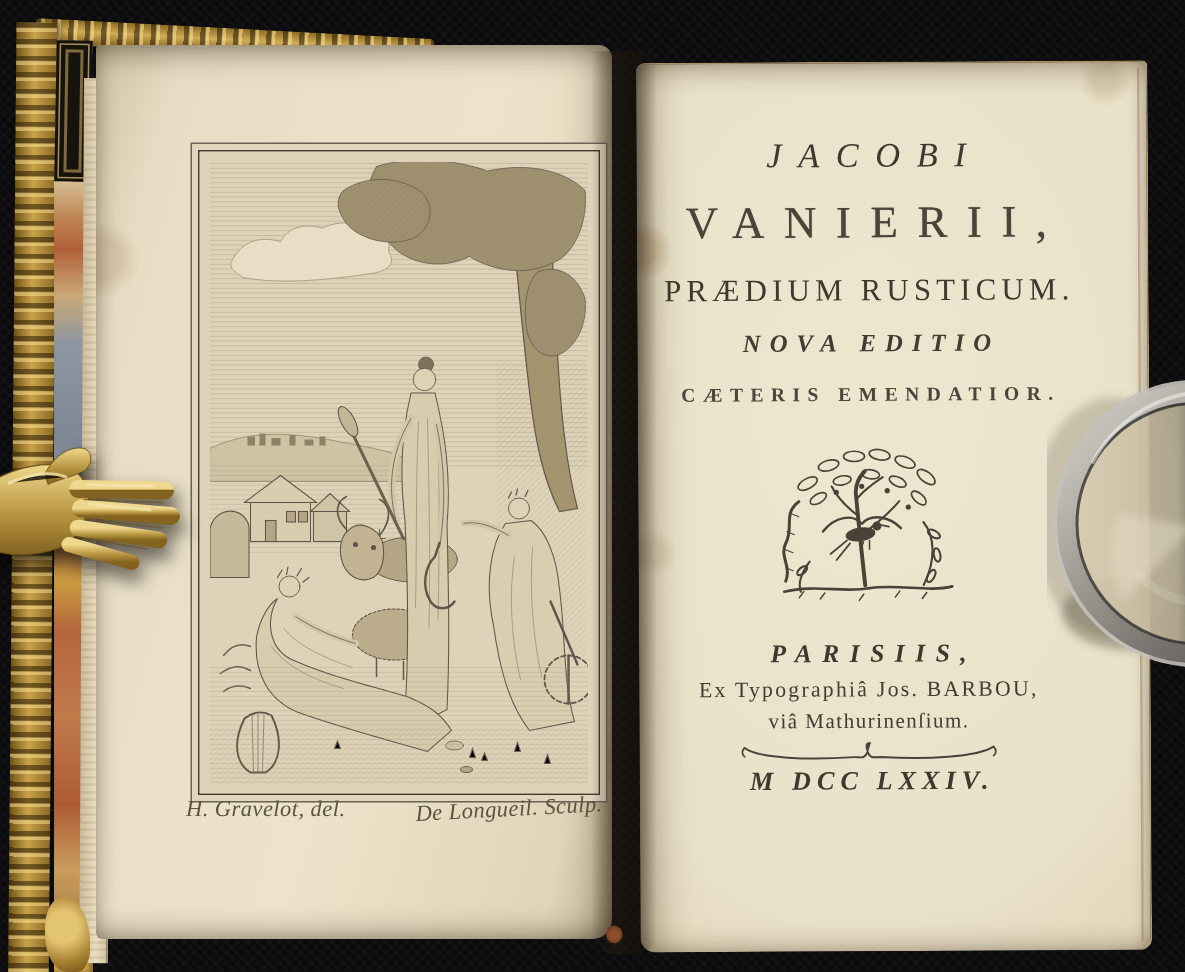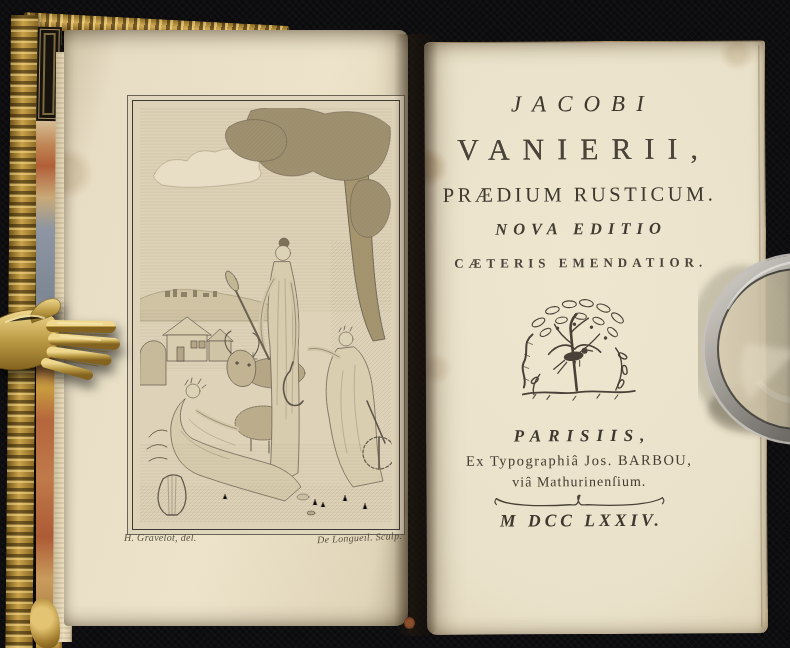--- a/index.html
+++ b/index.html
@@ -106,21 +106,21 @@
   }
   
   .plate{
     position:absolute;left:63px;top:65px;padding:4px;z-index:2;
     background:#e0d6be;border:1px solid #6b6354;
   }
   .plate svg{display:block;border:1.6px solid #3f3a31;background:#ddd3b8;}
   .plate-captions{
     position:absolute;left:60px;top:502px;width:278px;z-index:2;
     display:flex;justify-content:space-between;
-    font-style:italic;font-size:10px;color:#5a5342;letter-spacing:.3px;
+    font-style:italic;font-size:15px;color:#5a5342;letter-spacing:.3px;
   }
   .plate-captions .cap-right{transform:rotate(-3deg);}
   
   .text-col{position:absolute;left:0;top:0;width:306px;height:100%;}
   .tline{position:absolute;width:100%;text-align:center;color:#433c32;white-space:nowrap;}
   .t-author1{top:49px;font-size:23px;font-style:italic;letter-spacing:11px;text-indent:11px;color:#3e382f;}
   .t-author2{top:90px;font-size:30px;letter-spacing:13px;text-indent:13px;font-weight:500;color:#4a443a;text-shadow:0 0 .5px #6b6354;}
   .t-title{top:141px;font-size:20.5px;letter-spacing:3.5px;text-indent:3.5px;color:#3e382f;}
   .t-edition{top:177px;font-size:16.5px;font-style:italic;letter-spacing:6px;text-indent:6px;font-weight:600;}
   .t-edition2{top:213px;font-size:13px;letter-spacing:5px;text-indent:5px;font-weight:700;color:#4a443a;}

